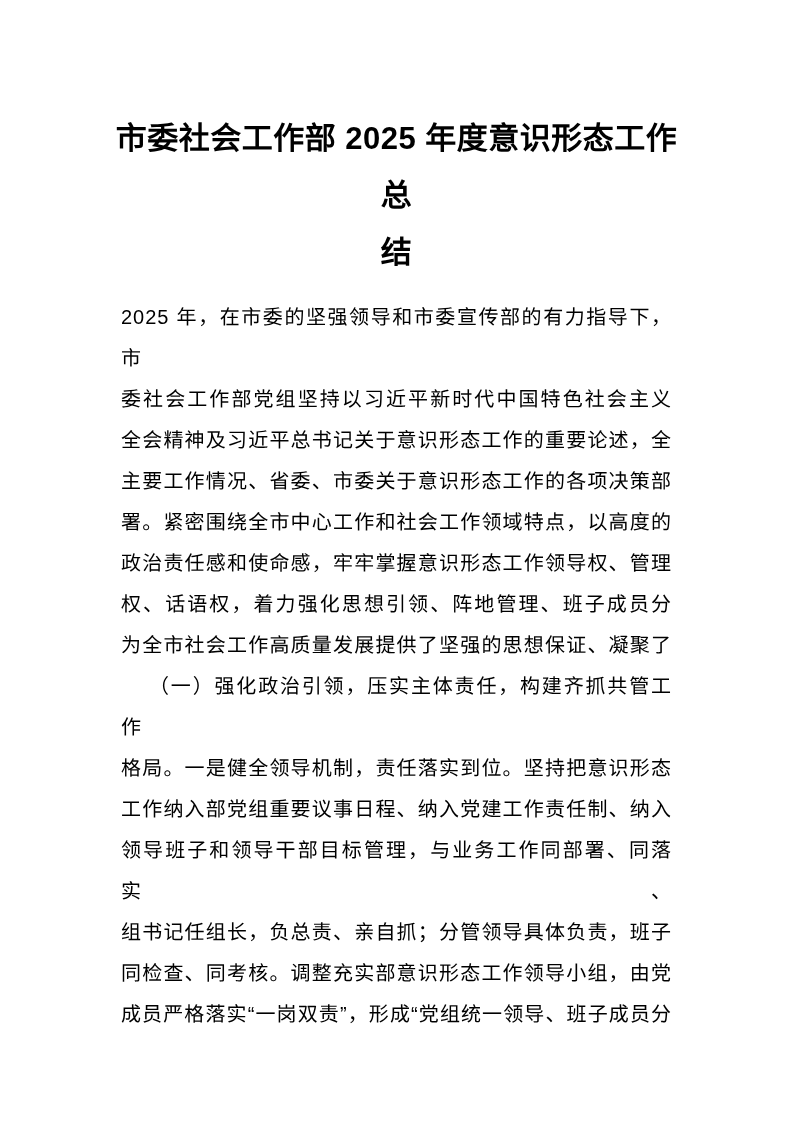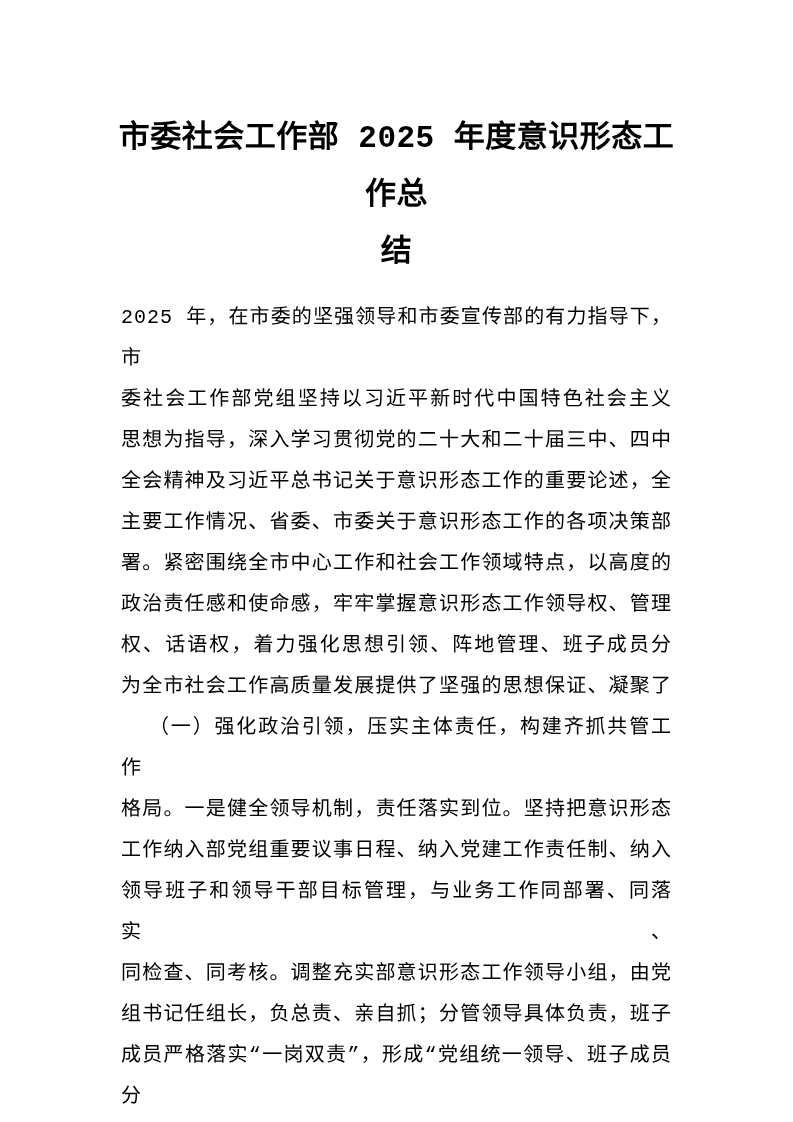--- a/index.html
+++ b/index.html
@@ -8,21 +8,21 @@
     background: #ffffff;
   }
   .doc-page {
     position: relative;
     width: 793px;
     height: 1122px;
     background: #ffffff;
     box-sizing: border-box;
     padding: 110px 113px 0 113px;
     color: #000000;
-    font-family: Liberation Mono, monospace;
+    font-family: Liberation Sans, sans-serif;
     overflow: hidden;
   }
   .doc-title {
     margin: 0 0 16px 0;
     font-size: 31px;
     font-weight: bold;
     line-height: 57px;
     text-align: center;
     letter-spacing: 0.5px;
   }
@@ -58,33 +58,32 @@
 <div class="doc-page">
   <h1 class="doc-title">
     <span class="title-line">市委社会工作部 2025 年度意识形态工作总</span>
     <span class="title-line">结</span>
   </h1>
 
   <div class="doc-body">
     <p class="para">
       <span class="line">2025 年，在市委的坚强领导和市委宣传部的有力指导下，市</span>
       <span class="line">委社会工作部党组坚持以习近平新时代中国特色社会主义</span>
-      <span class="line">思想为指导，深入学习贯彻党的二十大和二十届三中、四中</span>
       <span class="line">全会精神及习近平总书记关于意识形态工作的重要论述，全</span>
       <span class="line">主要工作情况、省委、市委关于意识形态工作的各项决策部</span>
       <span class="line">署。紧密围绕全市中心工作和社会工作领域特点，以高度的</span>
       <span class="line">政治责任感和使命感，牢牢掌握意识形态工作领导权、管理</span>
       <span class="line">权、话语权，着力强化思想引领、阵地管理、班子成员分</span>
       <span class="line">为全市社会工作高质量发展提供了坚强的思想保证、凝聚了</span>
     </p>
 
 
     <p class="para">
       <span class="line indent">（一）强化政治引领，压实主体责任，构建齐抓共管工作</span>
       <span class="line">格局。一是健全领导机制，责任落实到位。坚持把意识形态</span>
       <span class="line">工作纳入部党组重要议事日程、纳入党建工作责任制、纳入</span>
       <span class="line">领导班子和领导干部目标管理，与业务工作同部署、同落实、</span>
+      <span class="line">组书记任组长，负总责、亲自抓；分管领导具体负责，班子</span>
       <span class="line">同检查、同考核。调整充实部意识形态工作领导小组，由党</span>
-      <span class="line">组书记任组长，负总责、亲自抓；分管领导具体负责，班子</span>
       <span class="line">成员严格落实“一岗双责”，形成“党组统一领导、班子成员分</span>
     </p>
   </div>
 </div>
 
 </body></html>

